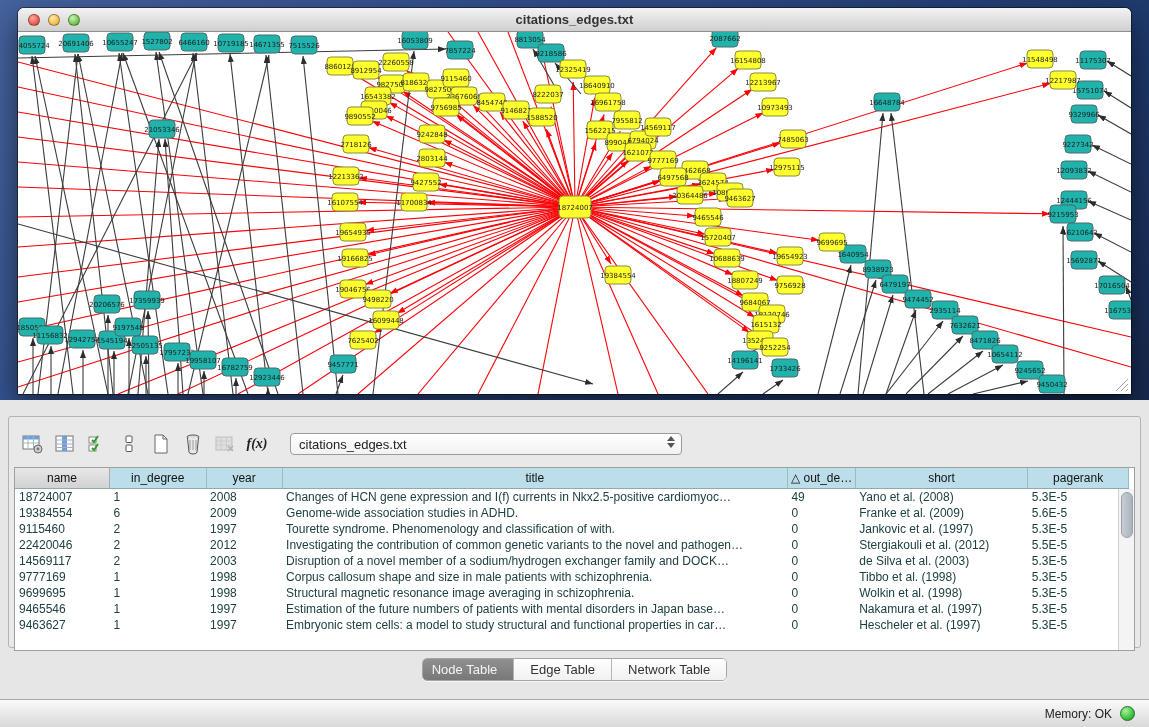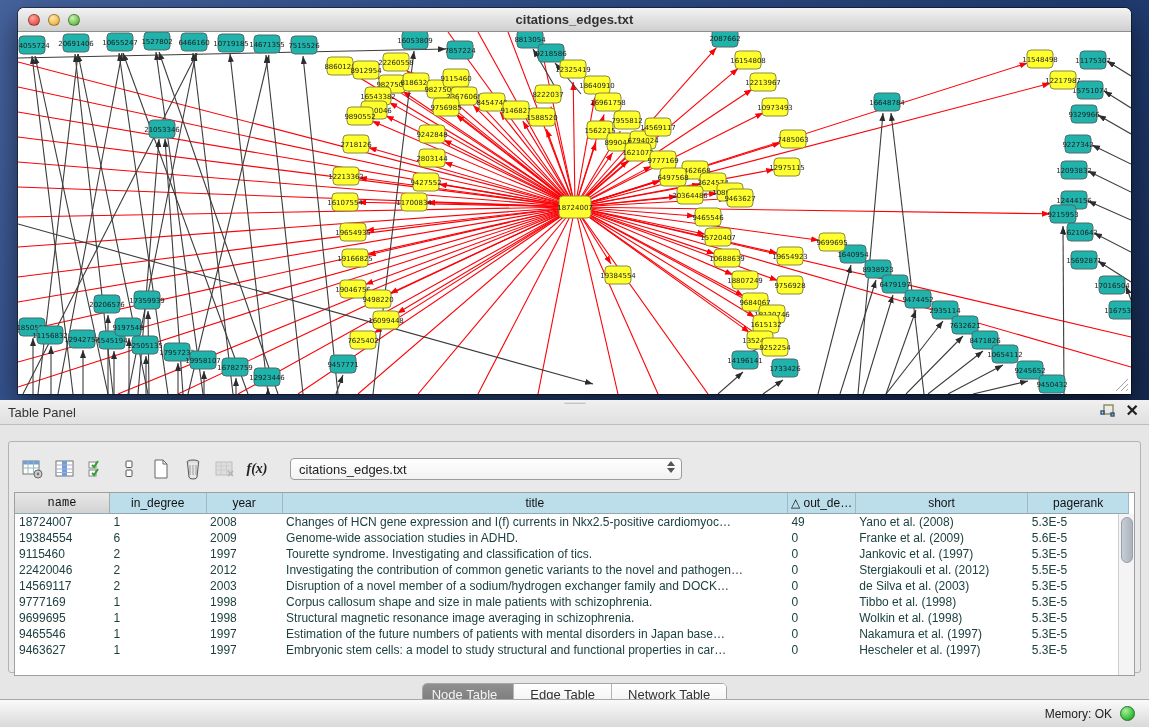--- a/index.html
+++ b/index.html
@@ -73,21 +73,21 @@
   .dd-arrows i{display:block;width:0;height:0;border-left:4px solid transparent;border-right:4px solid transparent;}
   .dd-arrows .up{border-bottom:5px solid #555;}
   .dd-arrows .dn{border-top:5px solid #555;}
   
   .grid-wrap{border:1px solid #9f9f9f;background:#fff;height:182px;position:relative;overflow:hidden;}
   table.grid{border-collapse:collapse;table-layout:fixed;width:1114px;font-size:12px;}
   table.grid th{
     height:20px;background:#bcdeeb;border-right:1px solid #9fb9c4;border-bottom:1px solid #8fa8b2;
     font-weight:normal;color:#111;text-align:center;overflow:hidden;white-space:nowrap;padding:0 3px;
   }
-  table.grid th.first{background:linear-gradient(#e8e8e8,#d2d2d2);border-right:1px solid #aaa;font-family:Liberation Mono, monospace;}
+  table.grid th.first{background:linear-gradient(#e8e8e8,#d2d2d2);border-right:1px solid #aaa;}
   table.grid td{
     height:16px;color:#1d4040;white-space:nowrap;overflow:hidden;padding:0 4px;
   }
   .c0{width:92px}.c1{width:94px}.c2{width:74px}.c3{width:492px}.c4{width:66px}.c5{width:168px}.c6{width:98px}
   .vscroll{
     position:absolute;right:0;top:21px;bottom:0;width:15px;background:#f4f4f4;border-left:1px solid #d0d0d0;
   }
   .vthumb{position:absolute;left:2px;top:3px;width:10px;height:44px;border-radius:6px;
     background:linear-gradient(90deg,#c9ced6,#aab2bd);border:1px solid #98a0ab;}
   
@@ -766,32 +766,20 @@
           </g>
       </svg>
       <svg class="resize-grip" viewBox="0 0 14 14">
         <path d="M13,1 L1,13 M13,6 L6,13 M13,11 L11,13" stroke="#555" stroke-width="1" fill="none"></path>
       </svg>
     </div>
   </div>
 </div>
 
 <div class="table-panel">
-  <div class="panel-header">
-    <div class="grab-dot"></div>
-    <span class="panel-title">Table Panel</span>
-    <div class="panel-header-icons">
-      <svg class="float-ic" viewBox="0 0 16 16">
-        <rect x="4" y="2" width="9" height="9" fill="none" stroke="#8a8a5a" stroke-width="1.4"></rect>
-        <rect x="1" y="8" width="3" height="3" fill="none" stroke="#27527e" stroke-width="1.4"></rect>
-        <rect x="11" y="10" width="3" height="3" fill="none" stroke="#27527e" stroke-width="1.4"></rect>
-      </svg>
-      <span class="close-ic">✕</span>
-    </div>
-  </div>
 
   <div class="panel-inset">
     <div class="tp-toolbar" id="tp-toolbar">
 
       <span class="tbi">
           <svg width="22" height="20" viewBox="0 0 22 20">
             <rect x="1" y="2" width="16" height="13" fill="#fff" stroke="#777"></rect>
             <rect x="1" y="2" width="16" height="3.5" fill="#6f9fd8"></rect>
             <path d="M1 9h16M6 2v13M11.5 2v13" stroke="#9bb" stroke-width="1"></path>
             <circle cx="16" cy="15" r="4" fill="#cfcfcf" stroke="#666"></circle>
@@ -889,21 +877,21 @@
               <td>2009</td>
               <td>Genome-wide association studies in ADHD.</td>
               <td>0</td>
               <td>Franke et al. (2009)</td>
               <td>5.6E-5</td>
             </tr>
             <tr>
               <td>9115460</td>
               <td>2</td>
               <td>1997</td>
-              <td>Tourette syndrome. Investigating and classification of tics.</td>
+              <td>Tourette syndrome. Phenomenology and classification of with.</td>
               <td>0</td>
               <td>Jankovic et al. (1997)</td>
               <td>5.3E-5</td>
             </tr>
             <tr>
               <td>22420046</td>
               <td>2</td>
               <td>2012</td>
               <td>Investigating the contribution of common genetic variants to the novel and pathogen…</td>
               <td>0</td>

